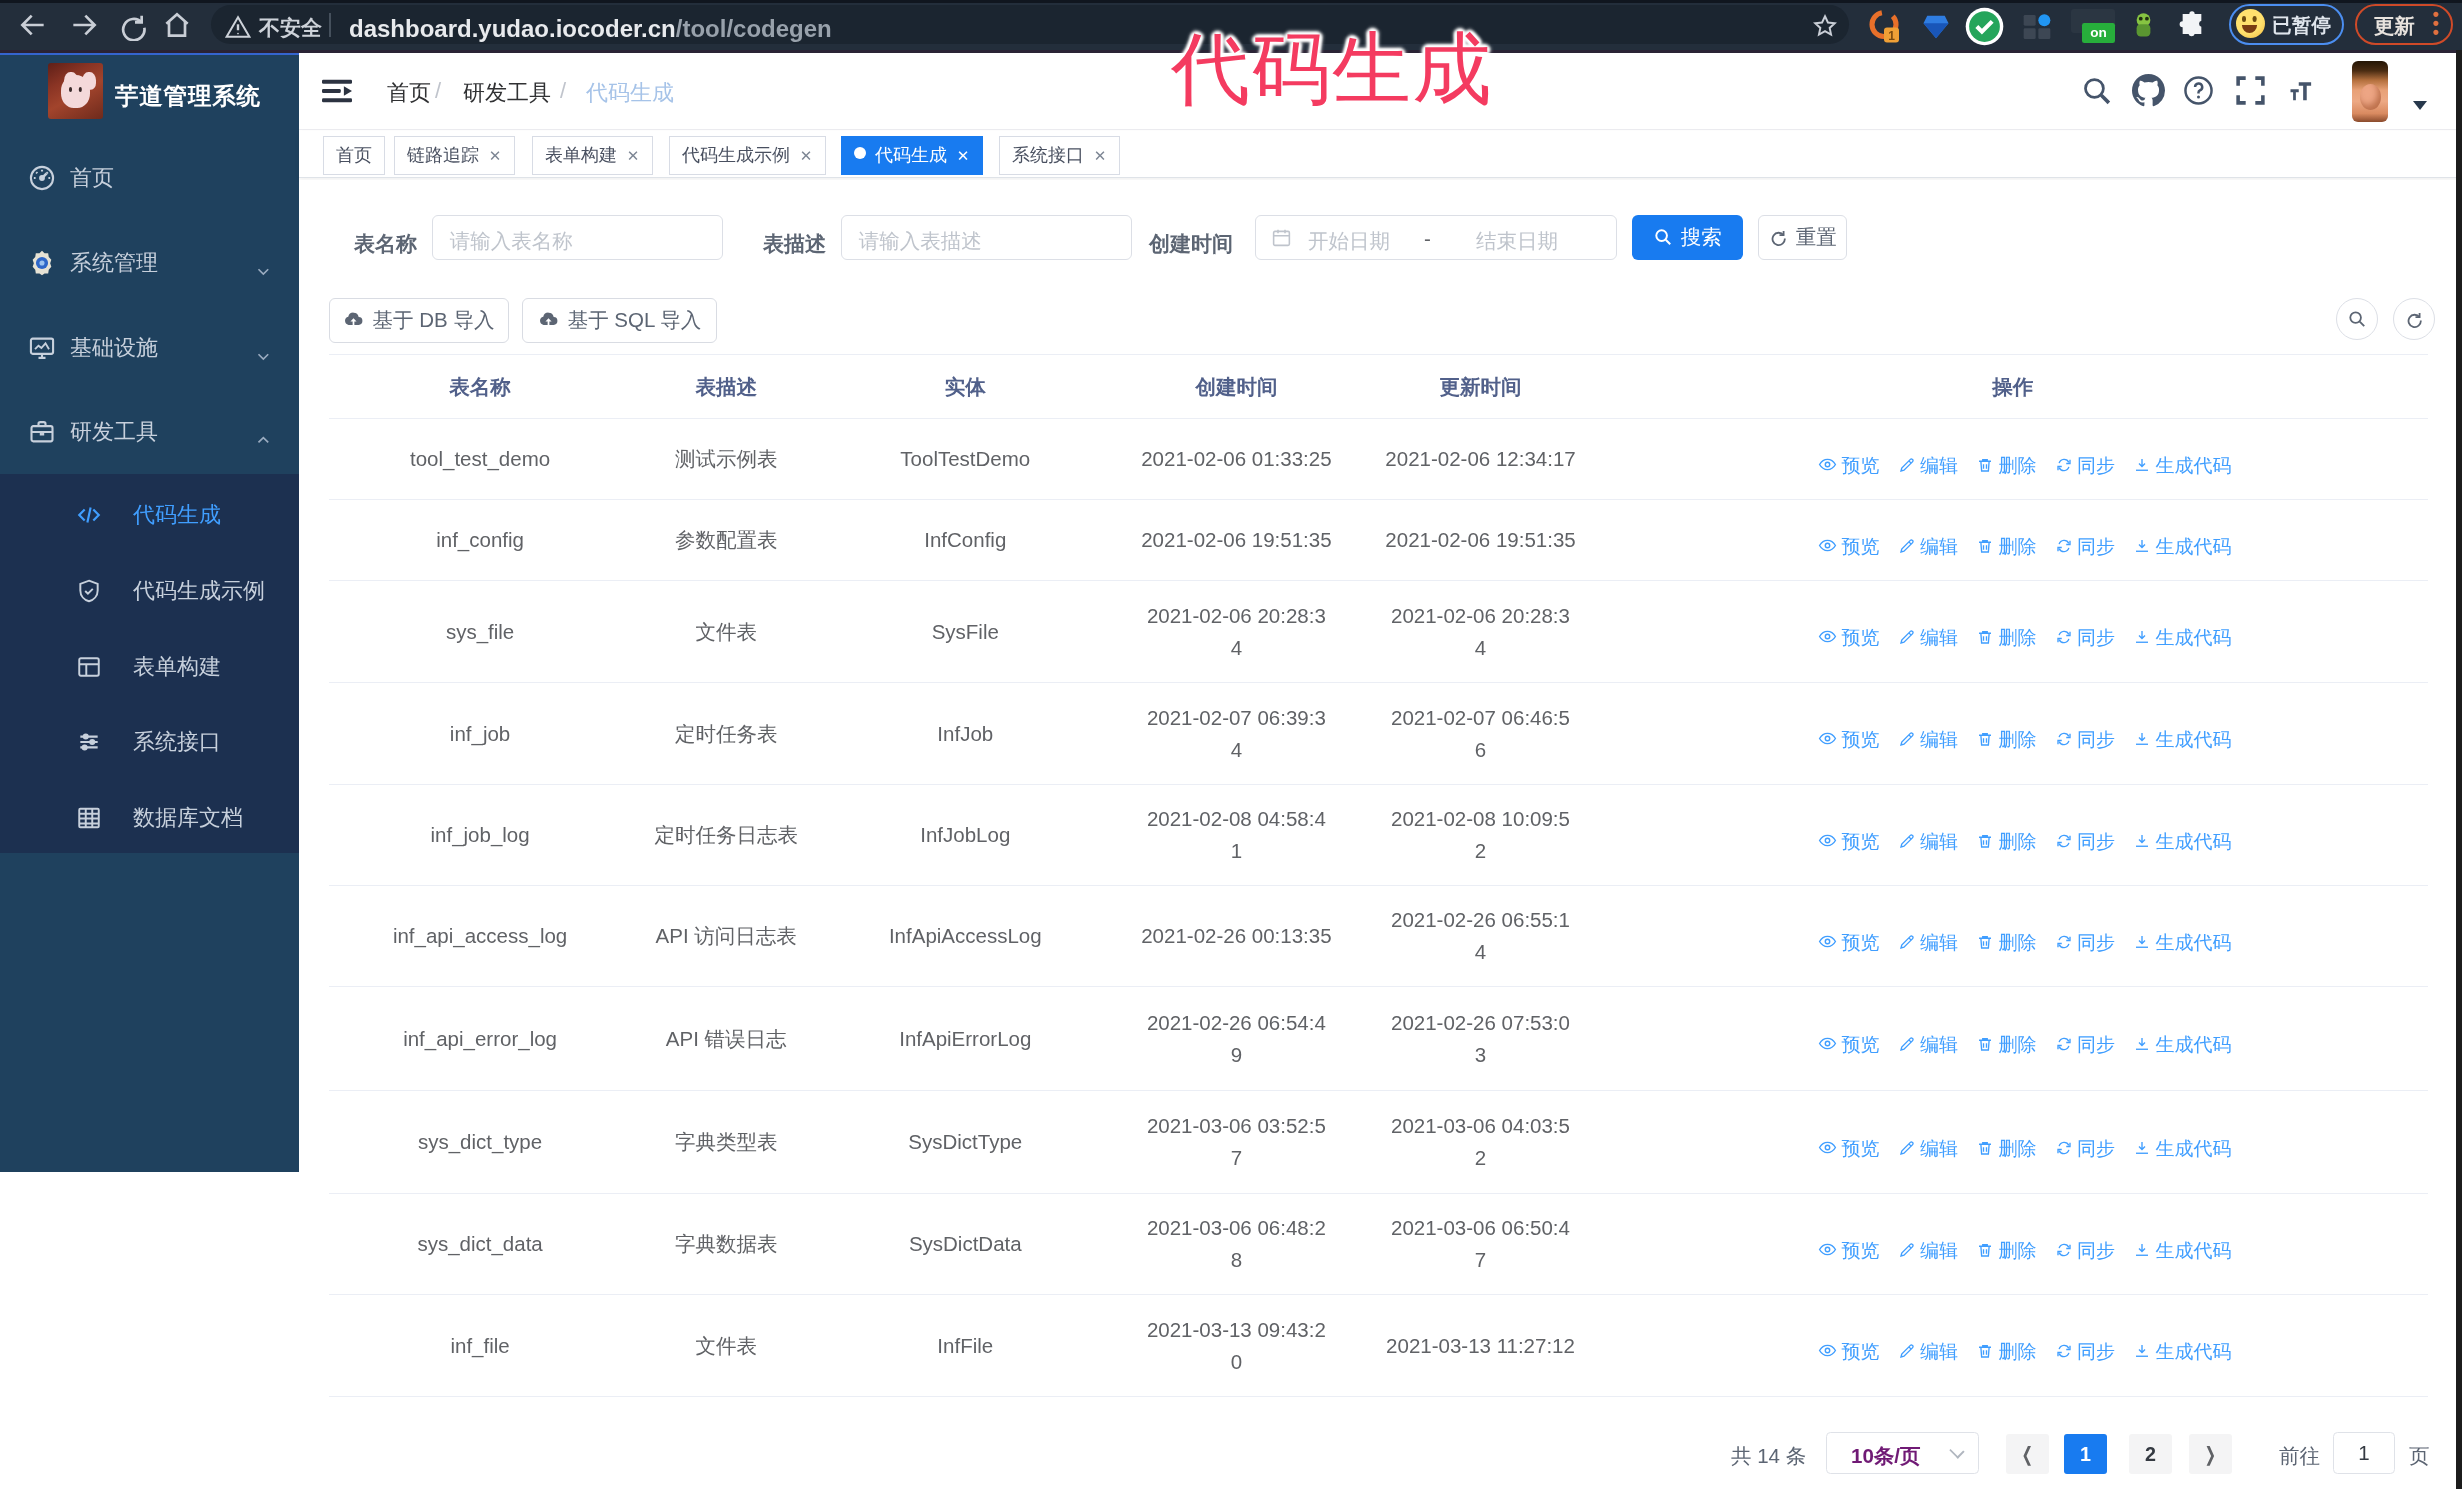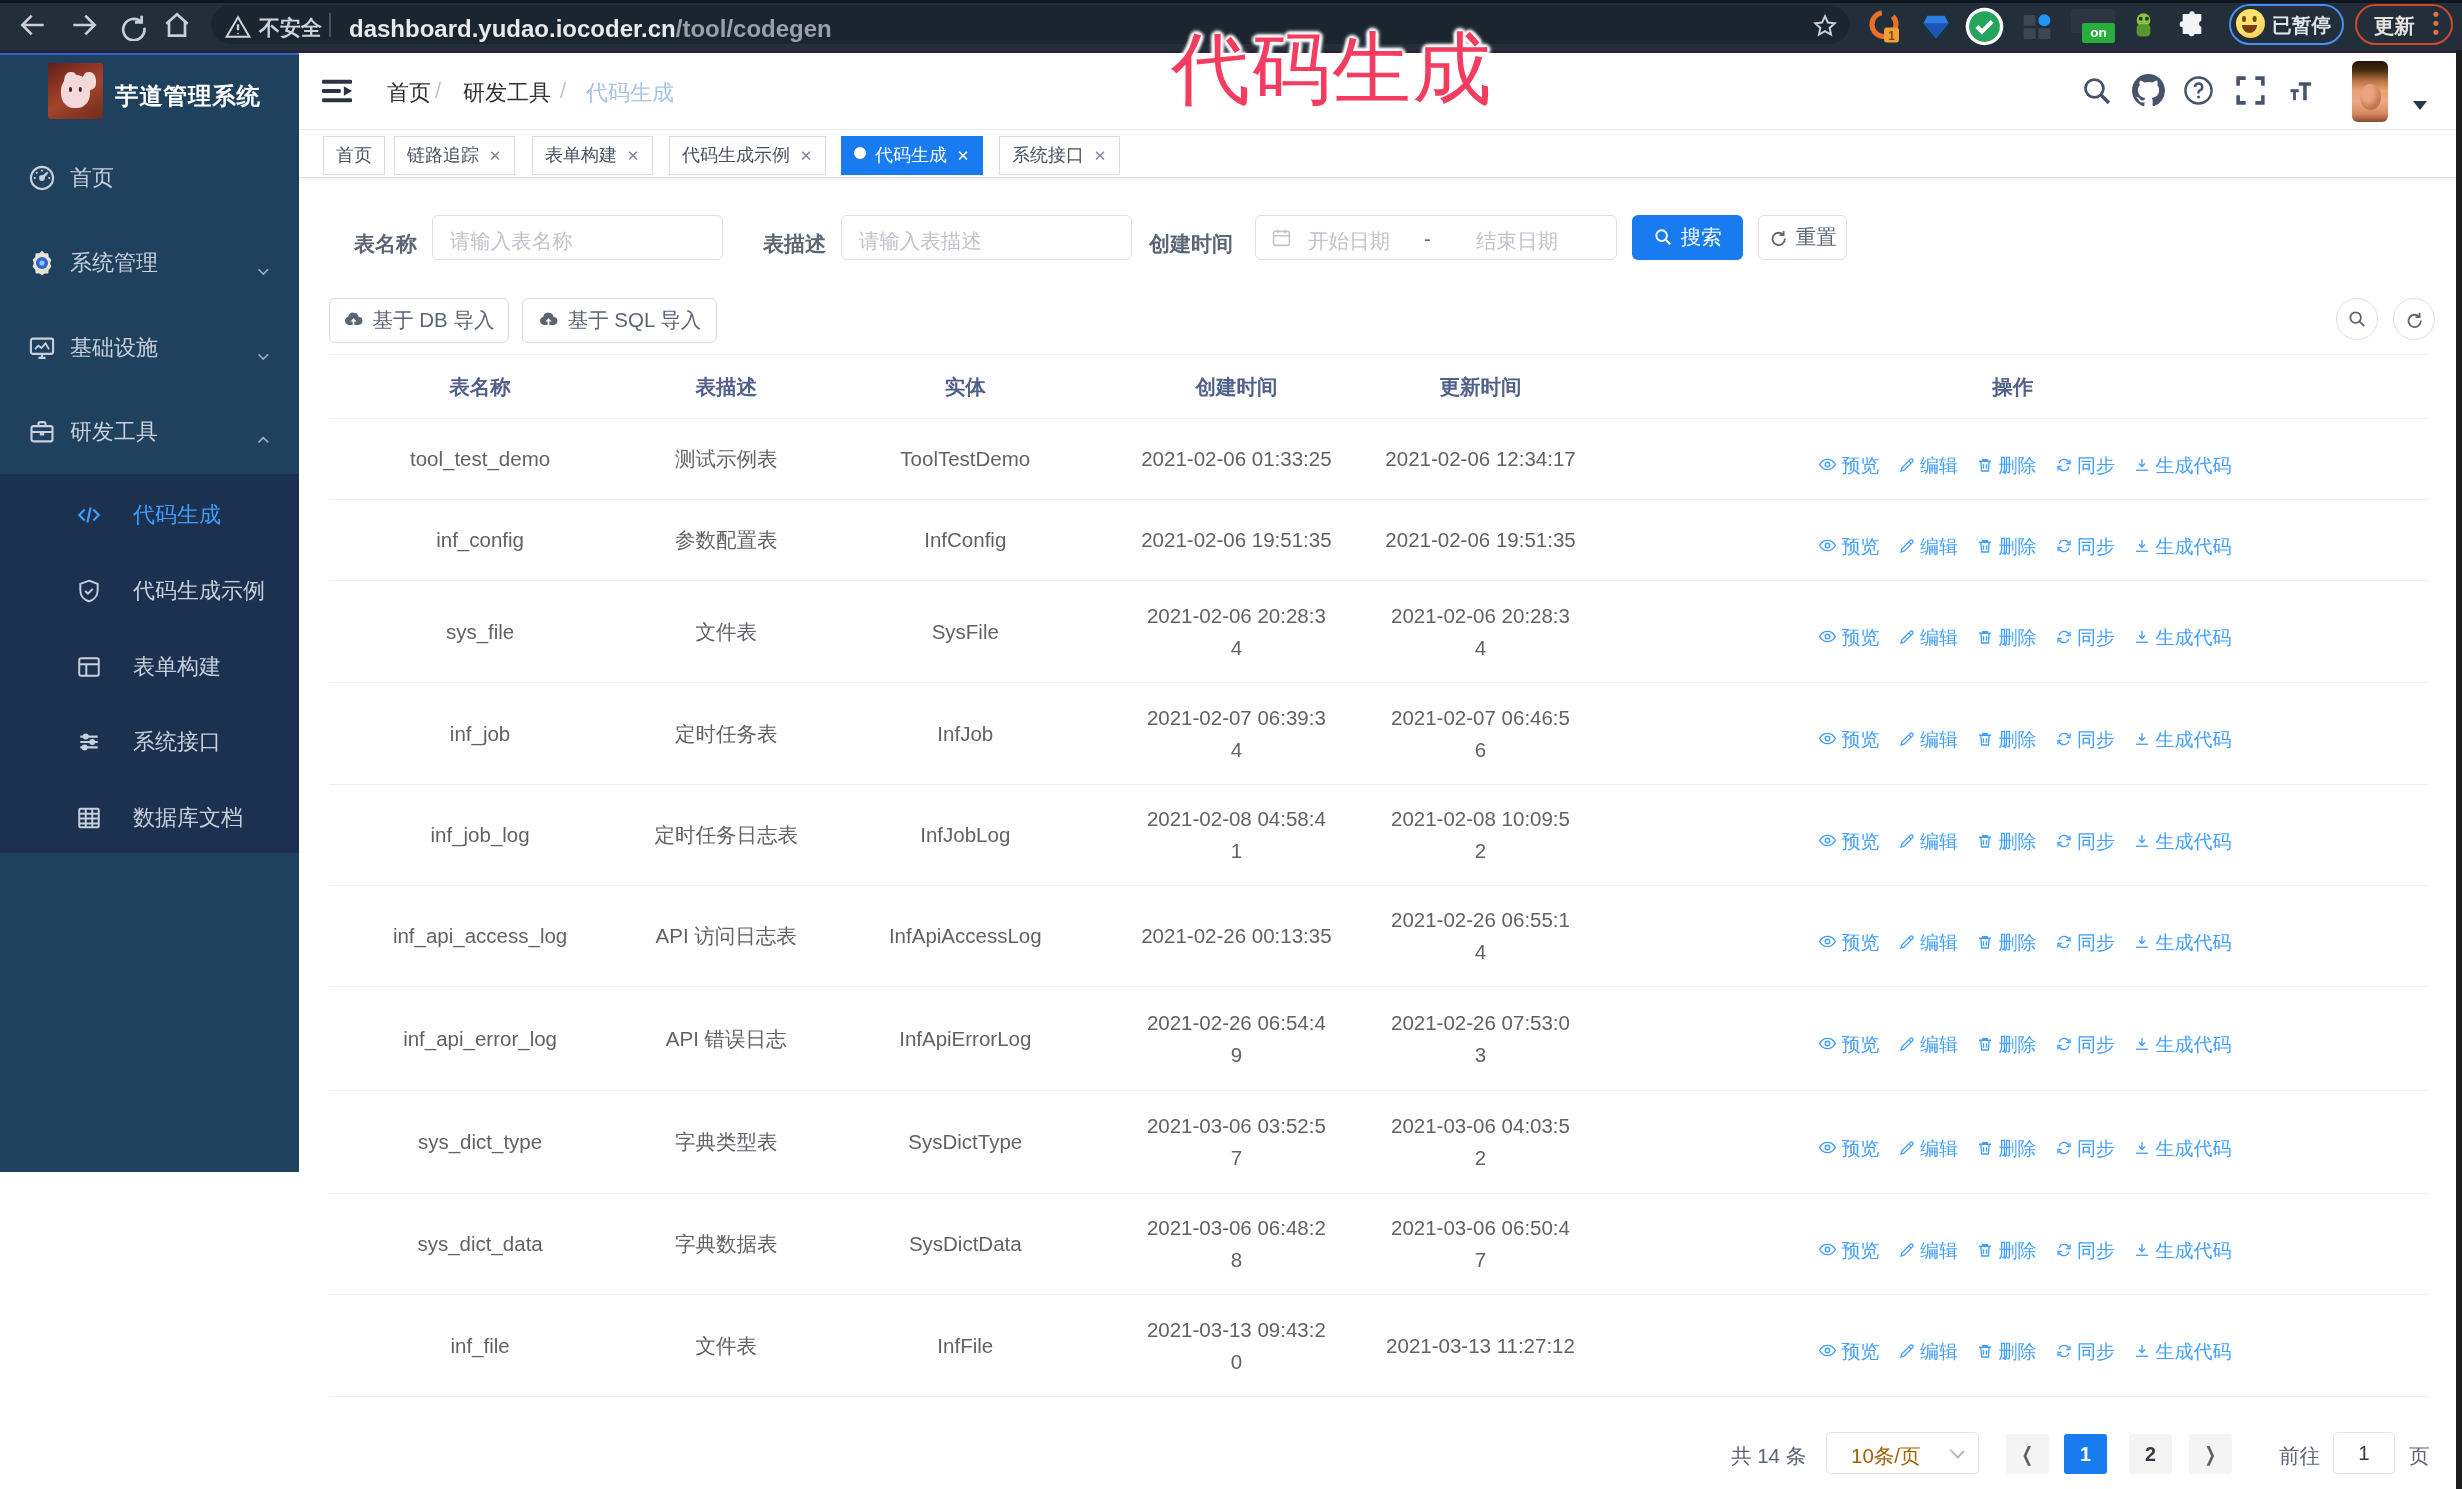--- a/index.html
+++ b/index.html
@@ -78,21 +78,21 @@
 #tbl td { border-bottom:1.5px solid #ebeef5; font-size:20.5px; color:#606266; text-align:center; padding:0; line-height:32px; }
 #tbl td.act { text-align:left; padding-left:220px; }
 .alink { color:#409eff; white-space:nowrap; display:inline-block; font-size:19px; }
 .alink + .alink { margin-left:18px;margin-top:13px; }
 .aico { display:inline-block; vertical-align:-2.3px; margin-right:4.5px; }
 
 
 #pager { position:absolute; left:0; top:1250px; width:2158px; height:53px; font-size:20.5px; color:#5c6573; }
 #pg-total { position:absolute; left:1432px; top:12px; }
 #pg-select { position:absolute; left:1527px; top:2.3px; width:153px; height:42px; border:1.5px solid #dfe2e8; border-radius:4.5px; }
-#pg-select .t { position:absolute; left:24px; top:8.3px; color:#a16207; }
+#pg-select .t { position:absolute; left:24px; top:8.3px; color:#701a75;font-weight:bold; }
 #pg-select .c { position:absolute; right:15px; top:12px; width:12px; height:12px; border-right:2.3px solid #b0b6bf; border-bottom:2.3px solid #b0b6bf; transform:rotate(45deg) scaleY(.8); }
 .pgbox { position:absolute; top:3.8px; width:43px; height:40px; background:#f4f4f5; border-radius:3px; text-align:center; line-height:40px; color:#353a42; font-weight:bold; font-size:19.7px;}
 .pgbox.on { background:#187bf0; color:#fff; }
 #pg-goto { position:absolute; left:1980px; top:12px; }
 #pg-input { position:absolute; left:2034px; top:2.3px; width:62px; height:42px; border:1.5px solid #dfe2e8; border-radius:4.5px; text-align:center; line-height:39px; color:#353a42; }
 #pg-page { position:absolute; left:2110px; top:12px; }
 
 
 #scroll { position:absolute; right:0; top:50px; width:6px; height:1440px; background:#1c1c1c; }
 svg { display:block; }

